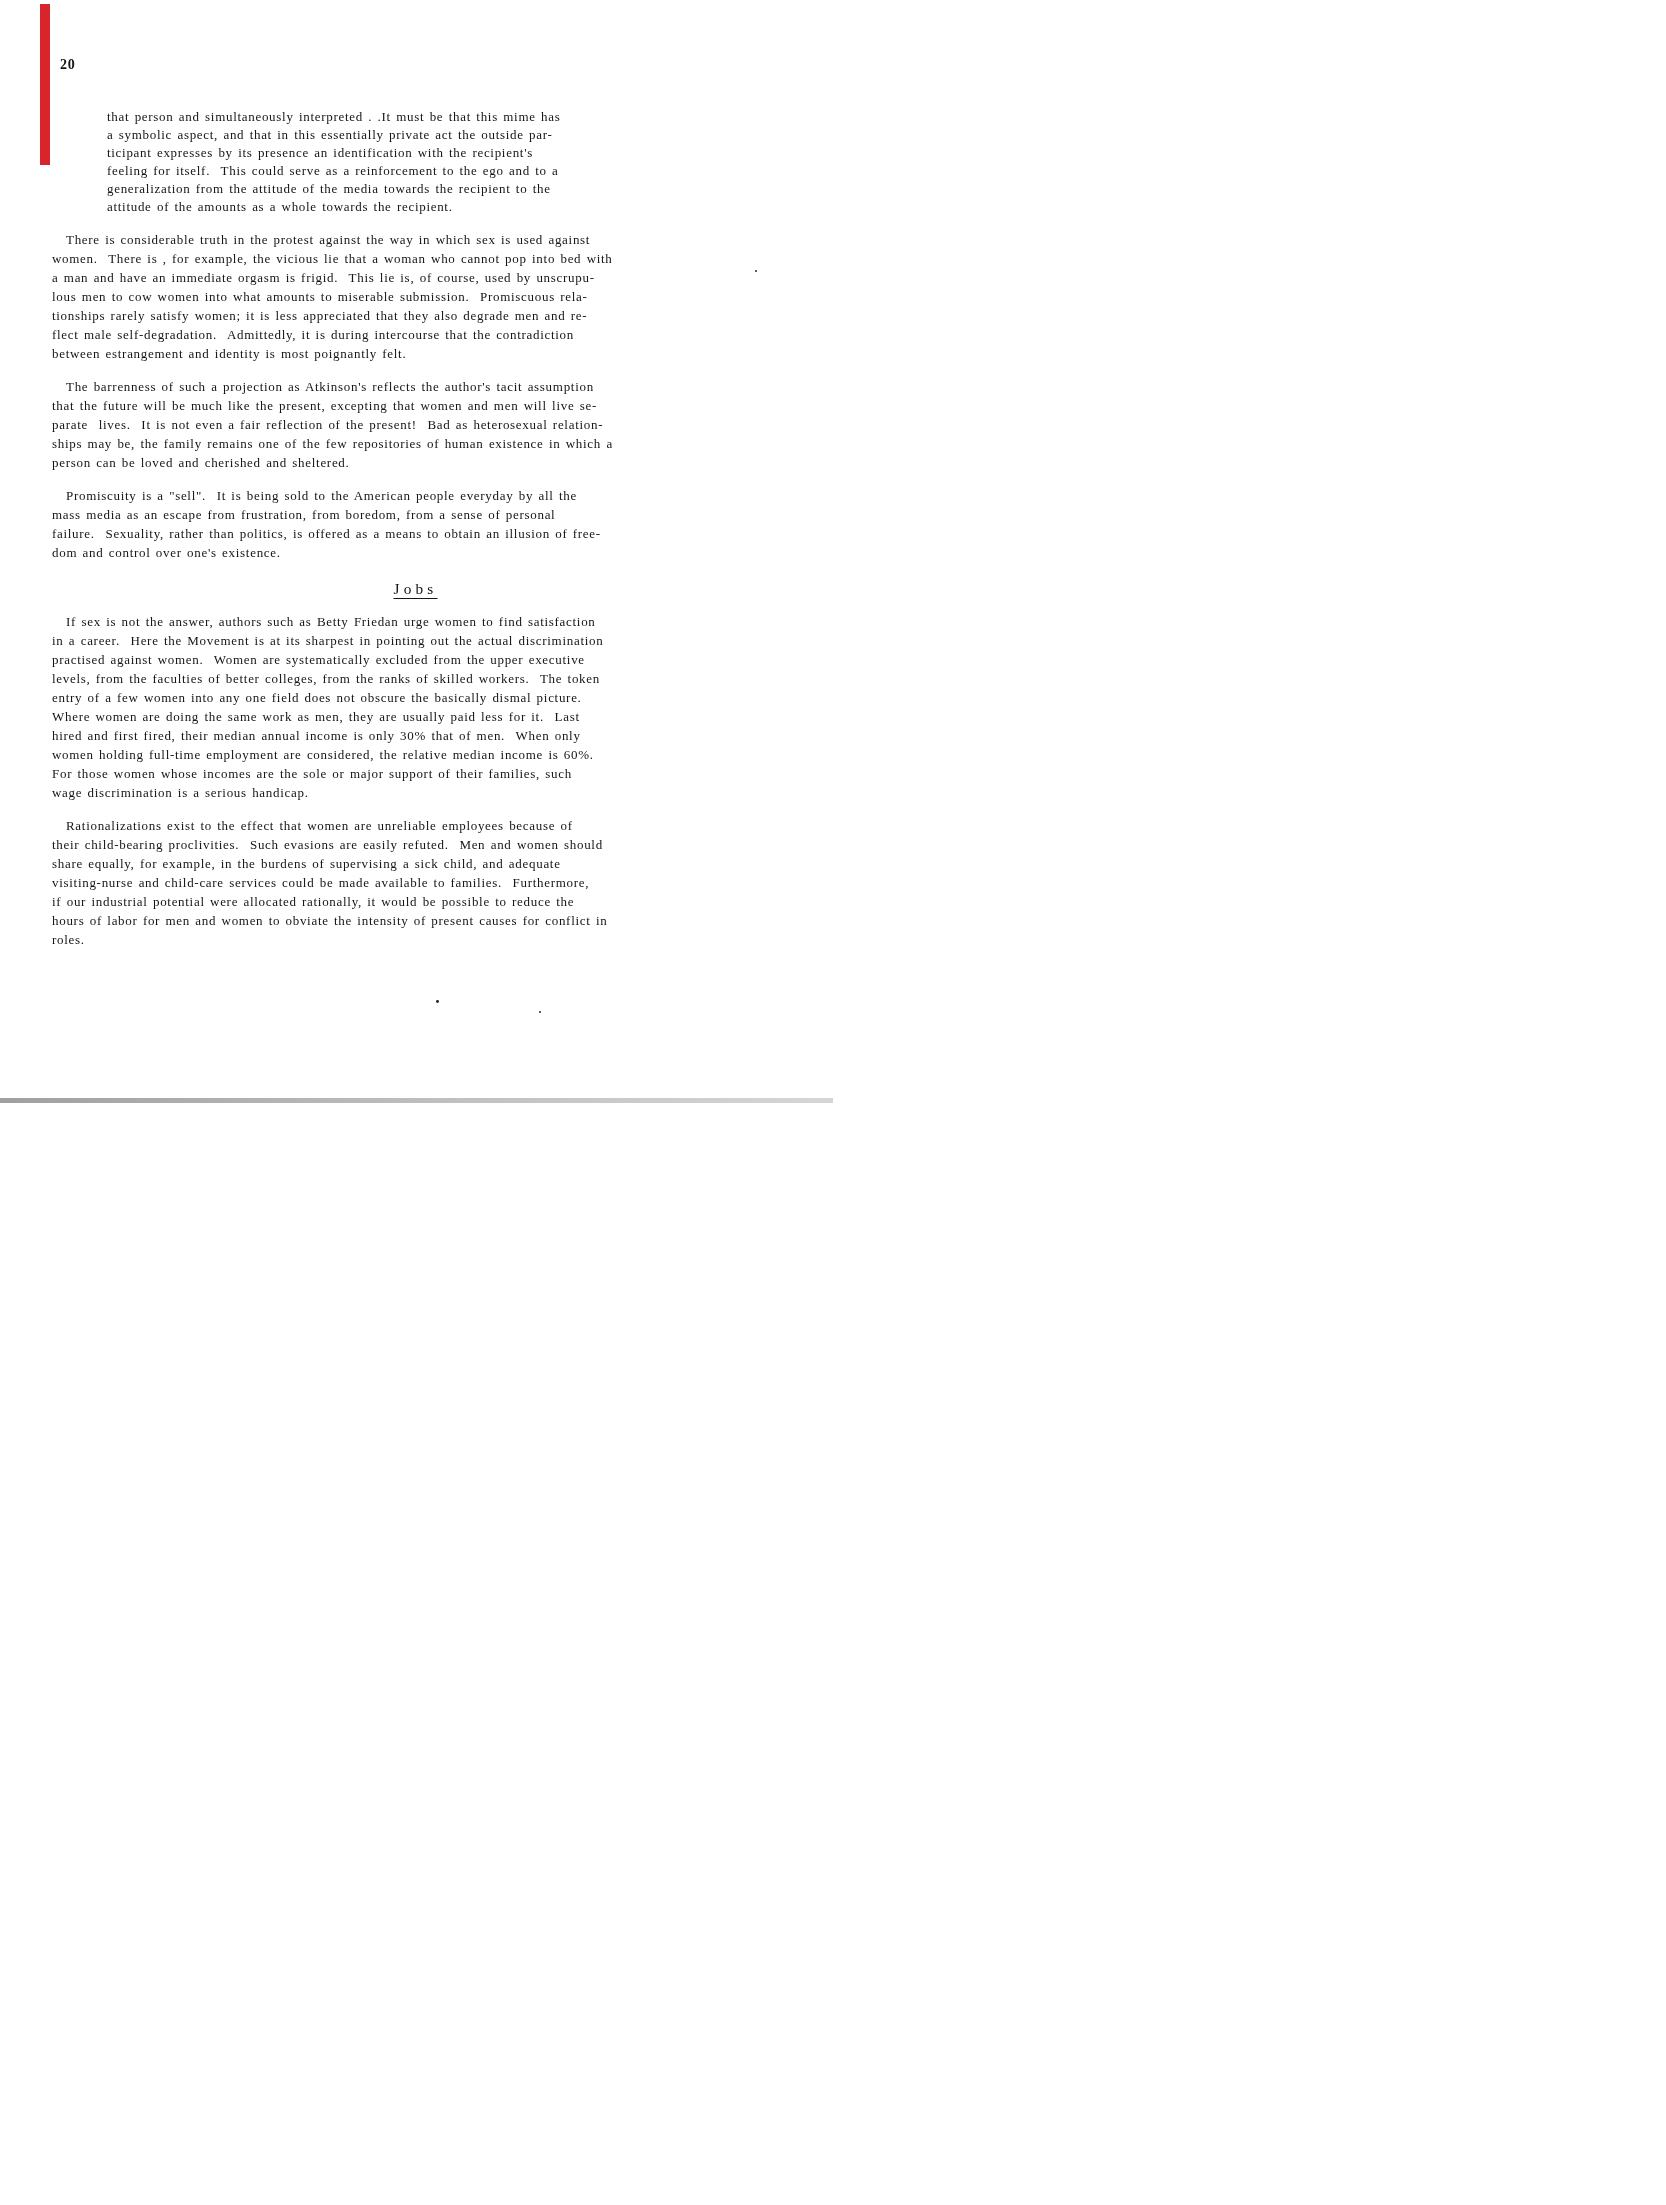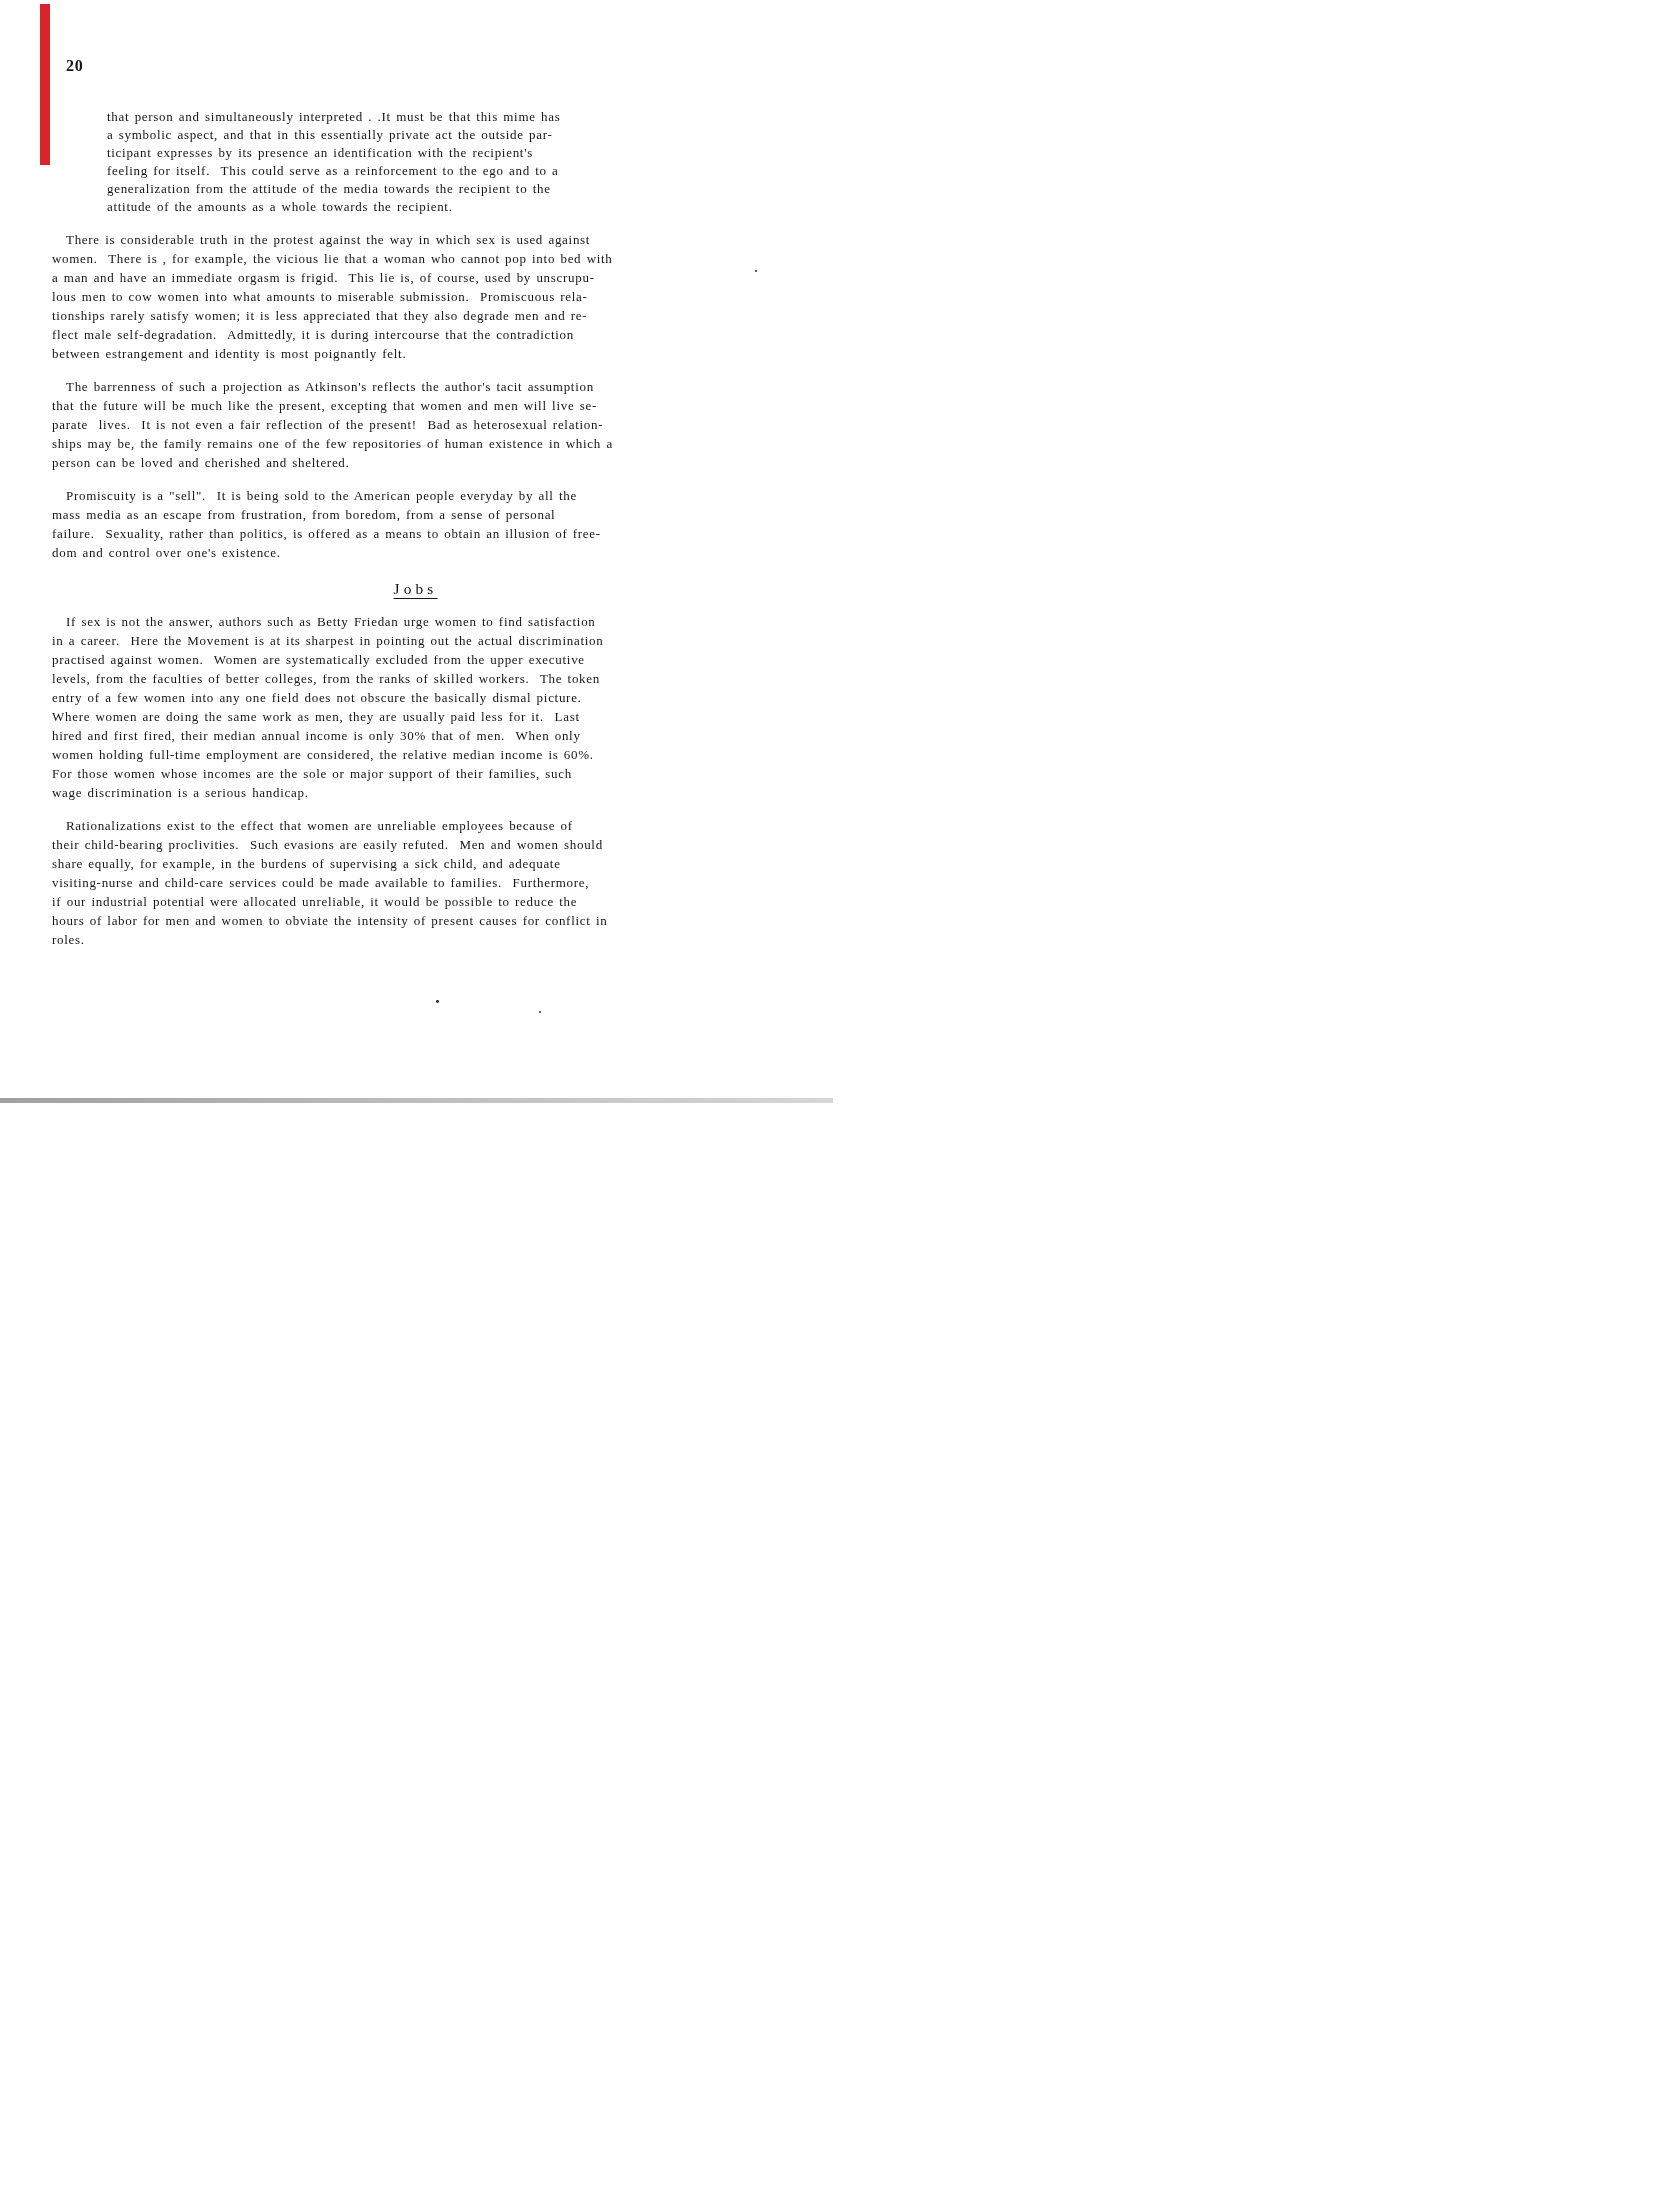--- a/index.html
+++ b/index.html
@@ -12,22 +12,22 @@
     font-family:"Liberation Serif","DejaVu Serif",serif;
     color:#151515;
   }
   .stamp{
     position:absolute;
     left:40px; top:4.2px;
     width:9.7px; height:161px;
   }
   .page-number{
     position:absolute;
-    left:66px; top:57px;
-    font-size:16px;
+    left:60px; top:57px;
+    font-size:14px;
     font-weight:bold;
     letter-spacing:0.7px;
   }
   .content{
     position:absolute;
     left:52px; top:108px;
     width:727px;
   }
   .line{
     white-space:pre;
@@ -113,21 +113,21 @@
         <div class="line">hired and first fired, their median annual income is only 30% that of men.  When only</div>
         <div class="line">women holding full-time employment are considered, the relative median income is 60%.</div>
         <div class="line">For those women whose incomes are the sole or major support of their families, such</div>
         <div class="line">wage discrimination is a serious handicap.</div>
       </div>
       <div class="para">
         <div class="line first">Rationalizations exist to the effect that women are unreliable employees because of</div>
         <div class="line">their child-bearing proclivities.  Such evasions are easily refuted.  Men and women should</div>
         <div class="line">share equally, for example, in the burdens of supervising a sick child, and adequate</div>
         <div class="line">visiting-nurse and child-care services could be made available to families.  Furthermore,</div>
-        <div class="line">if our industrial potential were allocated unreliable, it would be possible to reduce the</div>
+        <div class="line">if our industrial potential were allocated rationally, it would be possible to reduce the</div>
         <div class="line">hours of labor for men and women to obviate the intensity of present causes for conflict in</div>
         <div class="line">roles.</div>
       </div>
     </div>
 
   <div class="speck" style="left:755px;top:270px;width:2.1px;height:2.1px;"></div>
   <div class="speck" style="left:436px;top:1000px;width:2.8px;height:2.8px;"></div>
   <div class="speck" style="left:539px;top:1011px;width:2.1px;height:2.1px;"></div>
 
   <div class="scan-edge"></div>

